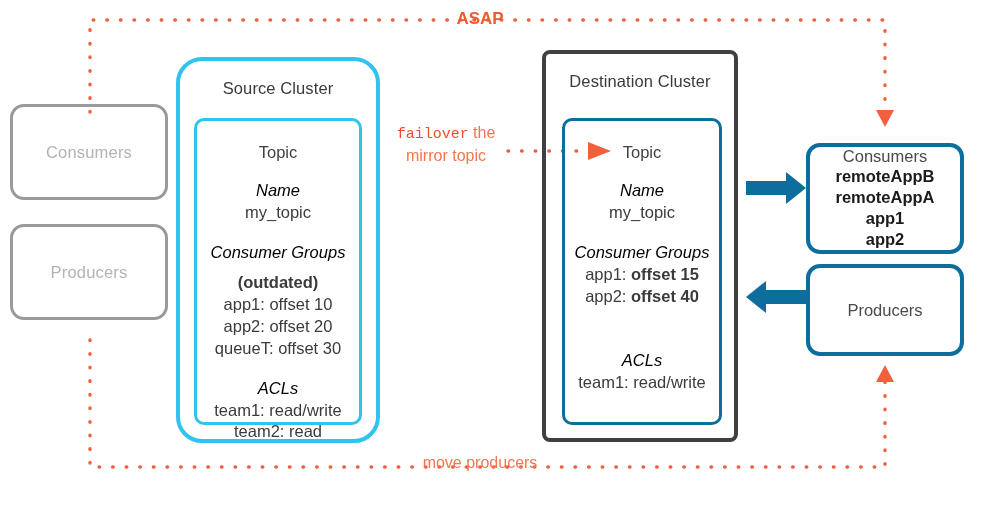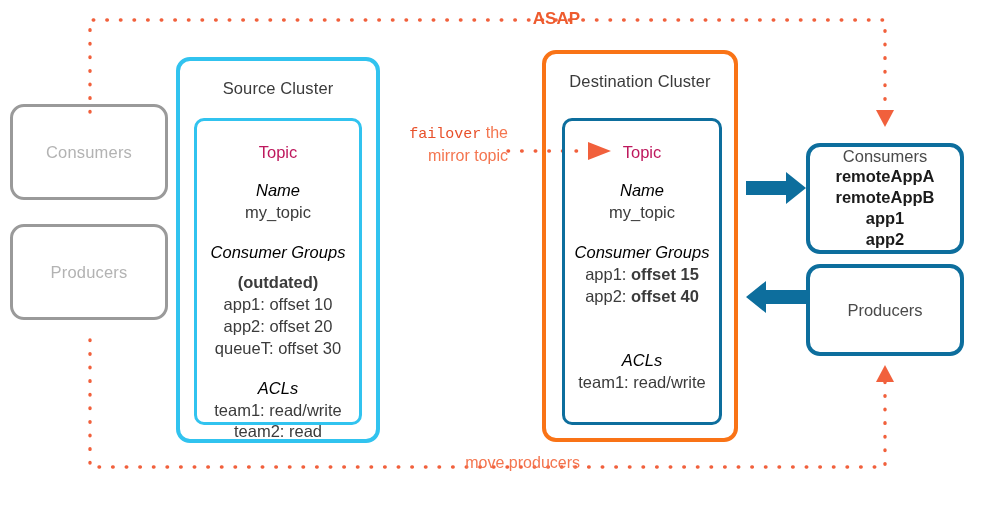--- a/index.html
+++ b/index.html
@@ -35,52 +35,52 @@
   }
   .gray-label {
     font-size: 16.5px;
     color: #b3b3b3;
     letter-spacing: .2px;
   }
 
   
   .src-outer {
     border: 4px solid #31c3ef;
-    border-radius: 14px;
+    border-radius: 26px;
   }
   .src-inner {
     border: 3px solid #31c3ef;
     border-radius: 10px;
   }
 
   
   .dst-outer {
-    border: 4px solid #f97316;
-    border-radius: 14px;
+    border: 4px solid #404040;
+    border-radius: 8px;
   }
   .dst-inner {
     border: 3px solid #0d6e9d;
     border-radius: 10px;
   }
   .right-box {
     border: 4px solid #0d6e9d;
     border-radius: 14px;
     justify-content: center;
   }
 
   
   .cluster-title {
     font-size: 16.5px;
     color: #3b3b3b;
     margin-top: 18px;
     letter-spacing: .1px;
   }
   .topic-title {
     font-size: 16.5px;
-    color: #be185d;
+    color: #404040;
     margin-top: 22px;
   }
   .field {
     margin-top: 18px;
     text-align: center;
     line-height: 1.33;
   }
   .field-name {
     font-style: italic;
     font-size: 16.5px;
@@ -102,21 +102,21 @@
   .right-app {
     font-size: 16.5px;
     font-weight: bold;
     color: #1b1b1b;
     line-height: 1.28;
   }
 
   
   .anno {
     position: absolute;
-    text-align: right;
+    text-align: center;
     color: #f1603c;
     line-height: 1.33;
   }
   .anno-strong {
     display: block;
     font-weight: bold;
     font-size: 17px;
     color: #ee5b2e;
   }
   .anno-sub {
@@ -225,22 +225,22 @@
     </div>
 
     <div class="field" style="margin-top:42px;">
       <span class="field-name">ACLs</span>
       <span class="field-val">team1: read/write</span>
     </div>
   </div>
 
   <div class="box right-box" style="left:806px; top:143px; width:158px; height:111px;">
     <span class="right-label">Consumers</span>
+    <span class="right-app">remoteAppB</span>
     <span class="right-app">remoteAppA</span>
-    <span class="right-app">remoteAppB</span>
     <span class="right-app">app1</span>
     <span class="right-app">app2</span>
   </div>
 
   <div class="box right-box" style="left:806px; top:264px; width:158px; height:92px;">
     <span class="right-label">Producers</span>
   </div>
 
   <div class="anno" style="left:380px; top:8px; width:200px;">
     <span class="anno-strong">ASAP</span>

